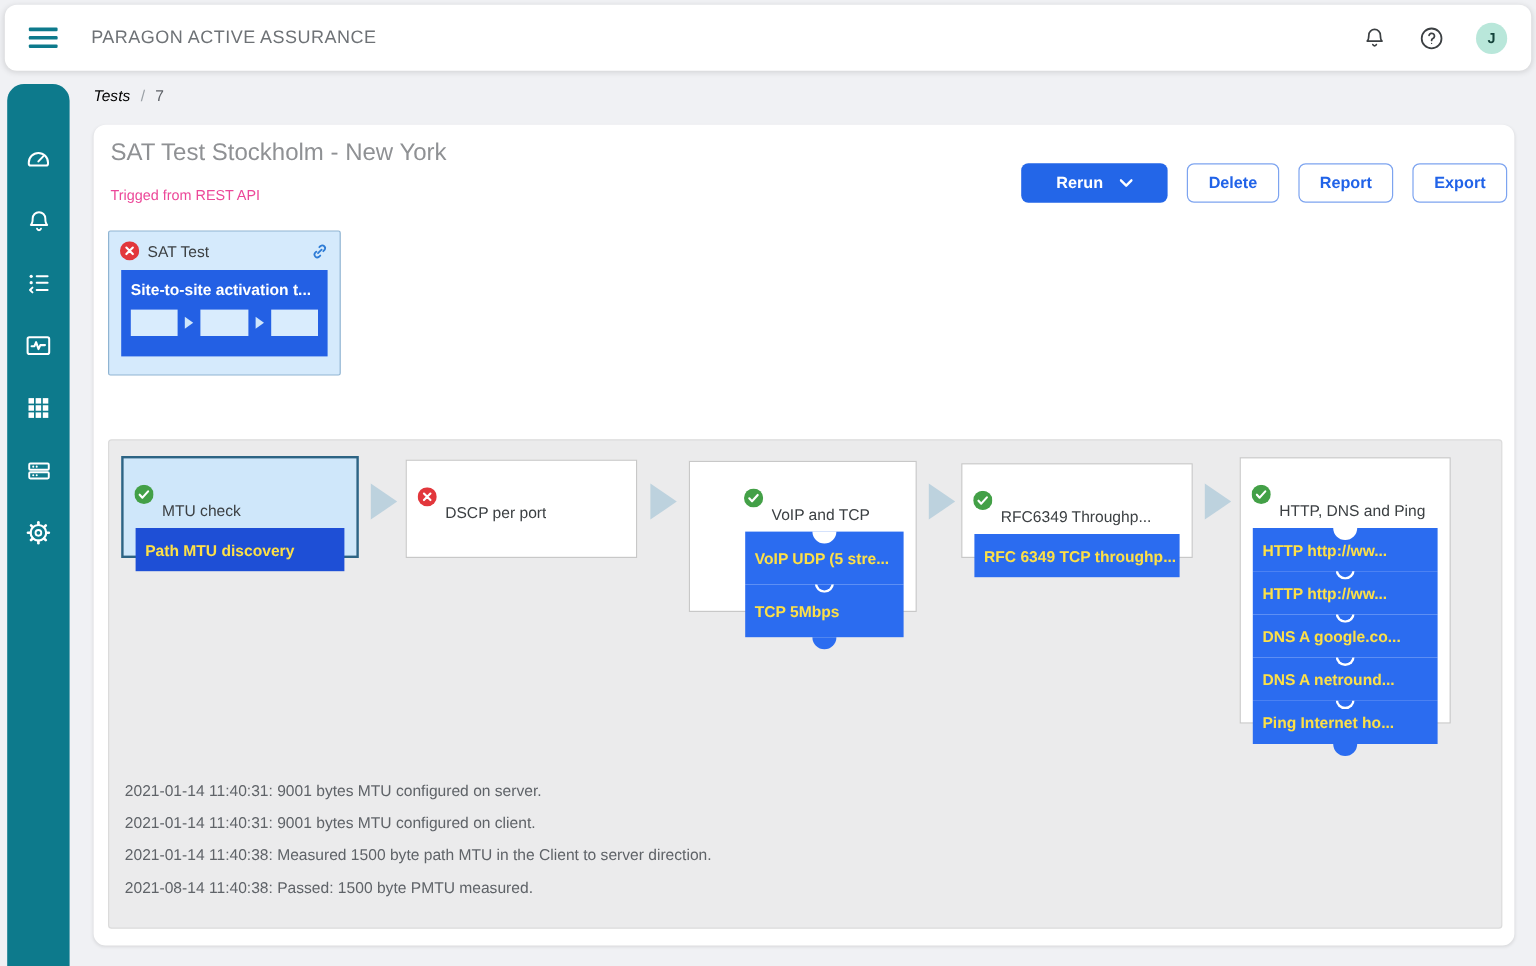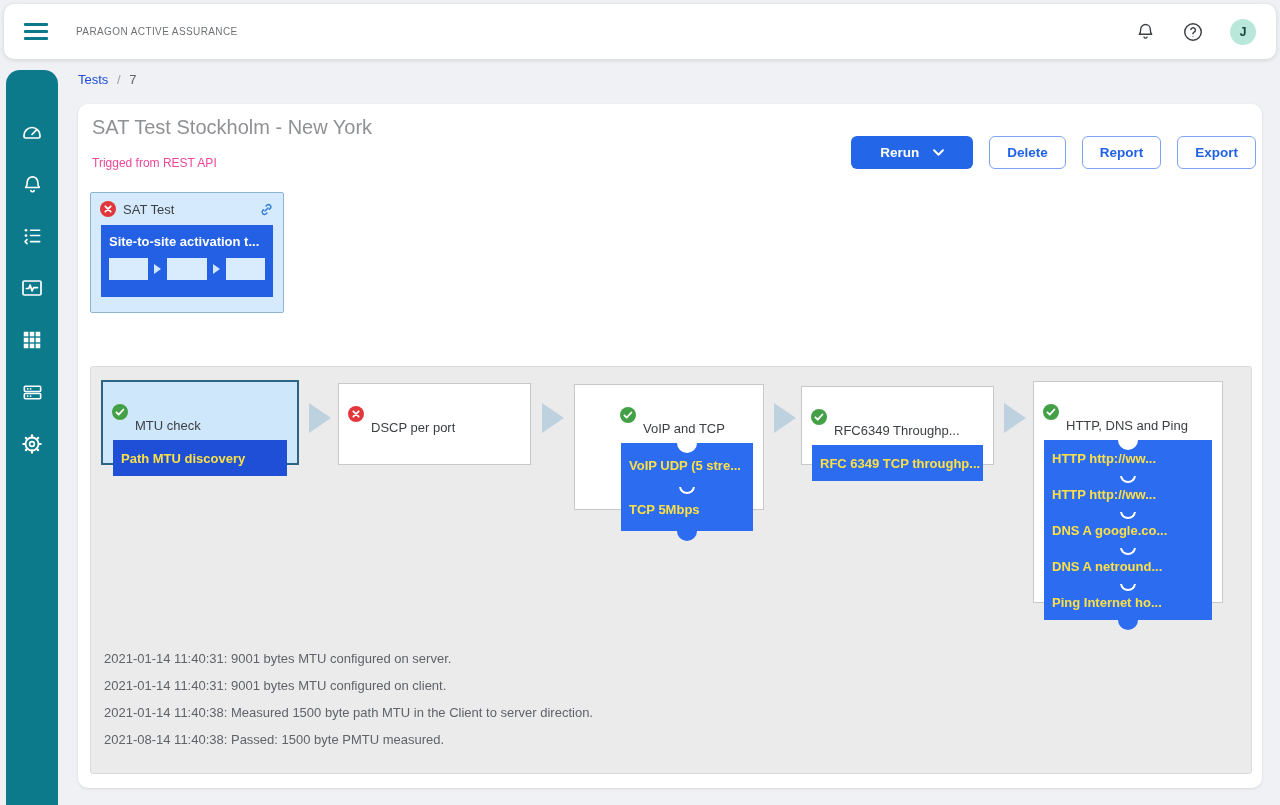--- a/index.html
+++ b/index.html
@@ -5,35 +5,35 @@
   * { margin:0; padding:0; box-sizing:border-box; }
   html,body { width:1280px; height:805px; overflow:hidden;
     font-family:"Liberation Sans", sans-serif; background:#f0f1f4; }
 
   
   .topbar { position:absolute; left:4px; top:4px; right:4px; height:55px;
     background:#fff; border-radius:10px; box-shadow:0 1px 5px rgba(0,0,0,.14);
     display:flex; align-items:center; z-index:5; }
   .hamburger { margin-left:20px; width:24px; display:flex; flex-direction:column; gap:4px; cursor:pointer; }
   .hamburger span { display:block; height:3px; background:#0d7a8c; border-radius:1px; }
-  .brand { margin-left:28px; font-size:10px; letter-spacing:.4px; color:#6e7276; font-weight:500; }
+  .brand { margin-left:28px; font-size:15px; letter-spacing:.4px; color:#6e7276; font-weight:500; }
   .topbar-right { margin-left:auto; margin-right:20px; display:flex; align-items:center; gap:26px; }
   .icon-btn { width:22px; height:22px; display:flex; align-items:center; justify-content:center; cursor:pointer; }
   .avatar { width:26px; height:26px; border-radius:50%; background:#b9e7da; color:#14433b;
     font-size:12px; font-weight:bold; display:flex; align-items:center; justify-content:center; cursor:pointer; }
 
   
   .sidebar { position:absolute; left:6px; top:70px; width:52px; height:735px;
     background:#0d7a8c; border-radius:14px 14px 0 0; display:flex; flex-direction:column;
     align-items:center; padding-top:50px; gap:28px; z-index:4; }
   .side-icon { width:24px; height:24px; cursor:pointer; display:flex; align-items:center; justify-content:center; }
 
   
   .breadcrumb { position:absolute; left:78px; top:72px; font-size:13px; color:#80868b; }
-  .breadcrumb .bc-link { color:#1d4ed8; cursor:pointer; }
+  .breadcrumb .bc-link { color:#000000; cursor:pointer;font-style:italic; }
   .breadcrumb .bc-sep { margin:0 5px; color:#9aa0a6; }
   .breadcrumb .bc-cur { color:#5f6368; }
 
   
   .main-card { position:absolute; left:78px; top:104px; width:1184px; height:684px;
     background:#fff; border-radius:10px; box-shadow:0 1px 3px rgba(0,0,0,.10); }
   .page-title { position:absolute; left:14px; top:12px; font-size:20px; color:#8f9194; }
   .page-subtitle { position:absolute; left:14px; top:52px; font-size:12px; color:#ec4899; }
 
   .actions { position:absolute; top:32px; right:6px; display:flex; gap:16px; }
@@ -73,21 +73,21 @@
     background:#fff; border-radius:0 0 10px 10px; z-index:2; }
   .cup { position:absolute; top:-1px; left:50%; transform:translateX(-50%); width:16px; height:8px;
     border:2px solid #fff; border-top:none; border-radius:0 0 9px 9px; }
   .bump { position:absolute; bottom:-10px; left:50%; transform:translateX(-50%); width:20px; height:10px;
     background:#2b6cf0; border-radius:0 0 10px 10px; z-index:2; }
 
   .step-1 { left:10px;  top:13px; width:198px; height:85px; }
   .step-2 { left:247px; top:16px; width:193px; height:82px; }
   .step-3 { left:483px; top:17px; width:190px; height:126px;padding-left:36px; }
   .step-4 { left:710px; top:19px; width:193px; height:79px; }
-  .step-5 { left:942px; top:14px; width:190px; height:222px; }
+  .step-5 { left:942px; top:14px; width:176px; height:222px; }
 
   .arrow { position:absolute; width:0; height:0; top:36px;
     border-top:15px solid transparent; border-bottom:15px solid transparent;
     border-left:22px solid #bdd2de; }
   .arrow-1 { left:218px; } .arrow-2 { left:451px; } .arrow-3 { left:683px; } .arrow-4 { left:913px; }
 
   .log { position:absolute; left:13px; top:278px; }
   .log-line { font-size:13px; color:#5f6368; line-height:27px; white-space:nowrap; }
 </style>
 </head>

